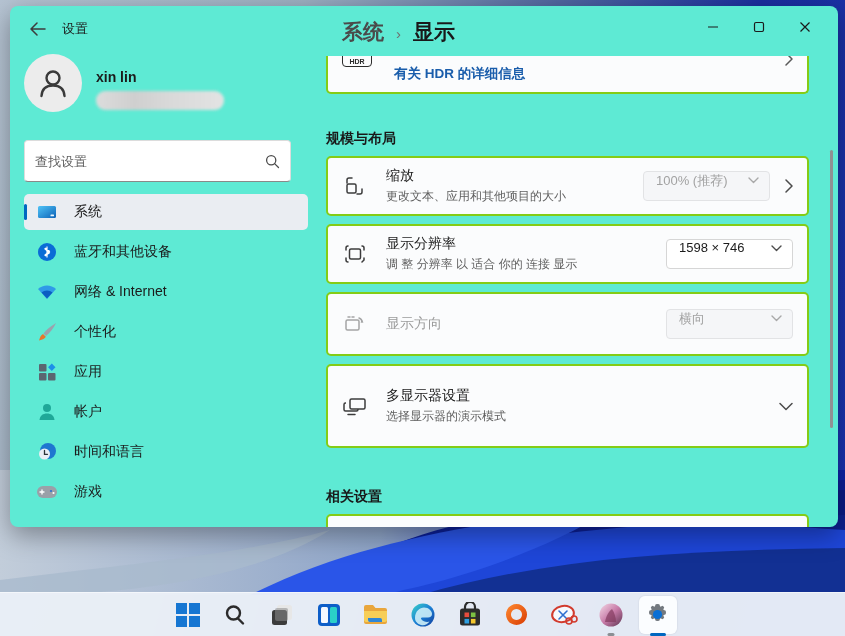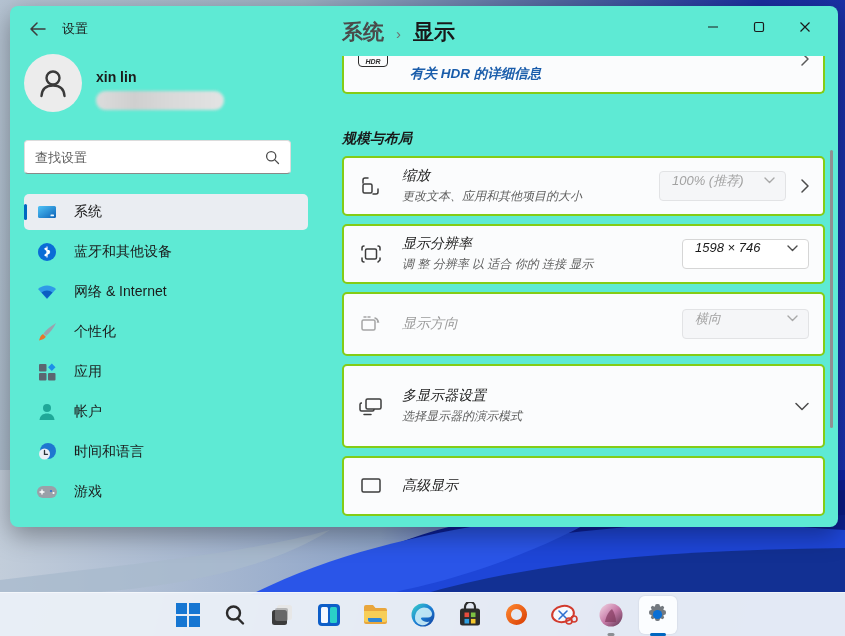--- a/index.html
+++ b/index.html
@@ -55,21 +55,21 @@
   }
   .profile-meta { padding-top:15px; }
   .profile-name { font-size:14px; font-weight:bold; color:#1b1b1b; }
   .profile-blur {
     margin-top:6px; width:128px; height:19px; border-radius:9px;
     background:linear-gradient(90deg,#dcdcdc 0%,#cfcfcf 30%,#d8d8d8 55%,#e3e3e3 100%);
     filter:blur(1.5px);
   }
 
   .search-box {
-    position:absolute; left:14px; top:134px; width:267px; height:34px;
+    position:absolute; left:14px; top:134px; width:267px; height:42px;
     background:#ffffff; border:1px solid #dcdcdc; border-bottom:1px solid #898989;
     border-radius:4px; display:flex; align-items:center; padding:0 10px;
   }
   .search-box input {
     flex:1; border:none; outline:none; font-size:13px; color:#444; background:transparent;
     font-family:inherit;
   }
   .search-box input::placeholder { color:#5f5f5f; opacity:1; }
 
   .nav { position:absolute; left:14px; top:188px; width:284px; display:flex; flex-direction:column; gap:4px; }
@@ -84,21 +84,21 @@
   }
   .nav-ic { width:22px; height:22px; display:flex; align-items:center; justify-content:center; }
 
   
   .main { position:absolute; left:312px; top:0; right:0; bottom:0; }
   .breadcrumb { position:absolute; left:20px; top:12px; display:flex; align-items:baseline; gap:12px; z-index:5; }
   .crumb-root { font-size:21px; font-weight:600; color:#4a4a4a; cursor:pointer; }
   .crumb-sep { font-size:15px; color:#6f6f6f; }
   .crumb-cur { font-size:21px; font-weight:600; color:#191919; }
 
-  .content { position:absolute; left:20px; top:0; width:483px;font-style:italic; }
+  .content { position:absolute; left:4px; top:0; width:483px; }
 
   .card {
     background:#fbfcfd; border:2px solid #84cc16; border-radius:5px;
     display:flex; align-items:center; padding:0 14px 0 14px; position:relative;
   }
   .card-hdr {
     margin-top:50px; height:38px; border-top:none; border-radius:0 0 5px 5px;
     overflow:hidden; cursor:pointer;
   }
   .hdr-badge {
@@ -513,20 +513,21 @@
           <div class="row-title">多显示器设置</div>
           <div class="row-sub">选择显示器的演示模式</div>
         </div>
         <span class="expand-chev">
           <svg width="14" height="9" viewBox="0 0 14 9">
               <path d="M1,1.5 L7,7.5 L13,1.5" fill="none" stroke="#4c4c4c" stroke-width="1.5" stroke-linecap="round" stroke-linejoin="round"></path>
             </svg>
         </span>
       </div>
 
+      <div class="section-heading related">相关设置</div>
 
       <div class="card card-advanced">
         <span class="row-ic">
           <svg width="24" height="24" viewBox="0 0 24 24">
               <rect x="3" y="5" width="18" height="13" rx="1.5" fill="none" stroke="#3c3c3c" stroke-width="1.5"></rect>
             </svg>
         </span>
         <div class="row-text">
           <div class="row-title">高级显示</div>
         </div>

